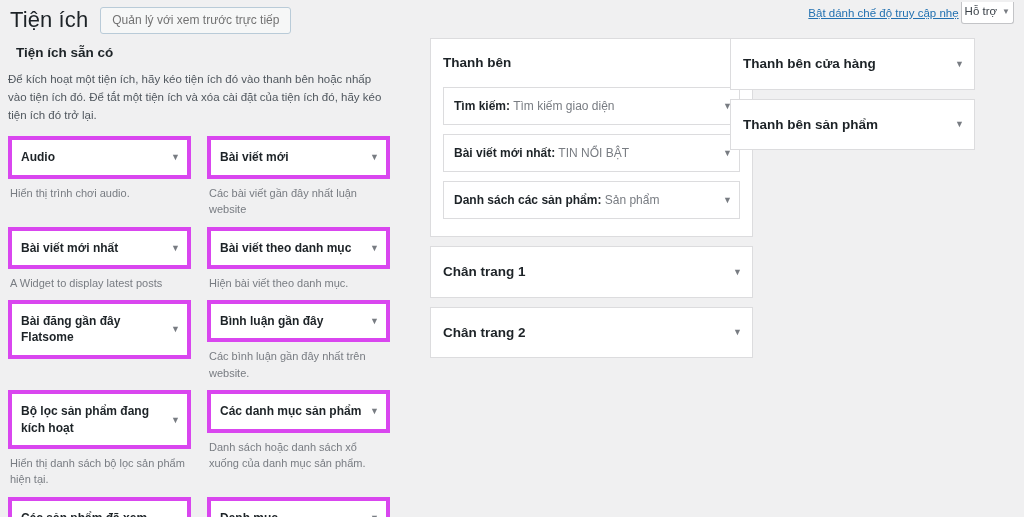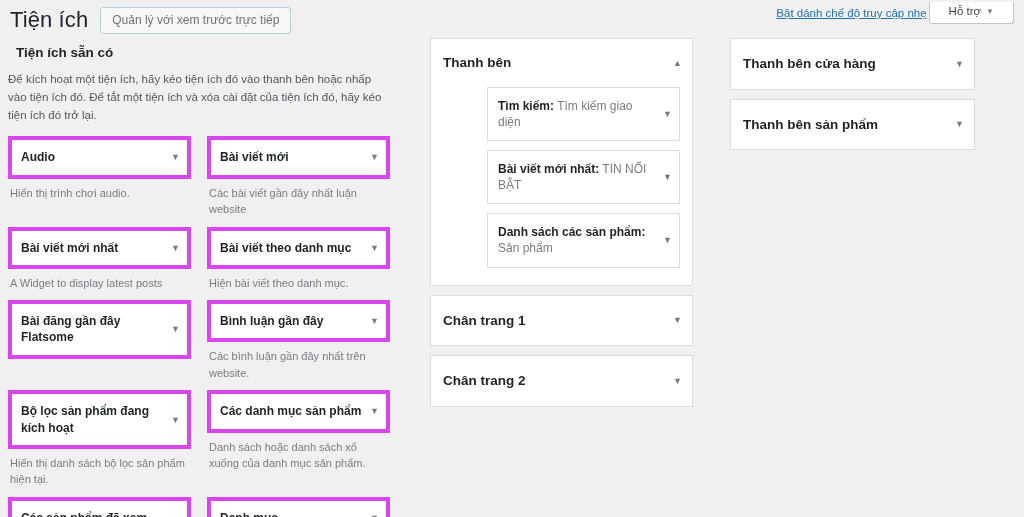--- a/index.html
+++ b/index.html
@@ -24,21 +24,21 @@
   }
   .access-link {
     font-size: 11.5px; color: #2271b1; text-decoration: underline;
     cursor: pointer; white-space: nowrap;
   }
   .help-btn {
     display: inline-flex; align-items: center; gap: 5px;
     background: #fff; border: 1px solid #c3c4c7; border-top: none;
     border-radius: 0 0 3px 3px;
     font-size: 11.5px; color: #3c434a;
-    padding: 4px 19px 5px; cursor: pointer; line-height: 1;
+    padding: 4px 3px 5px; cursor: pointer; line-height: 1;
   }
   .help-btn .caret { font-size: 8px; color: #787c82; }
 
   
   .page-header {
     position: absolute; top: 6px; left: 10px;
     display: flex; align-items: center; gap: 12px;
   }
   .page-title {
     font-size: 22px; font-weight: 400; color: #1d2327;
@@ -95,21 +95,21 @@
     transform: translateY(-50%);
     font-size: 9px; color: #787c82; font-weight: normal;
   }
   .widget-desc {
     font-size: 11px; color: #787c82; line-height: 1.5;
     padding: 6px 2px 0 2px;
   }
 
   
   .col { position: absolute; }
-  .col-mid  { top: 38px; left: 430px;  width: 263px; }
+  .col-mid  { top: 38px; left: 430px;  width: 323px; }
   .col-right{ top: 38px; left: 730px;  width: 245px; }
 
   .panel {
     background: #fff;
     border: 1px solid #dcdcde;
     margin-bottom: 9px;
   }
   .panel-head {
     position: relative;
     padding: 15px 28px 15px 12px;
@@ -128,21 +128,20 @@
   .panel-body { padding: 0 12px 8px 12px; }
   .sb-widget {
     background: #fff;
     border: 1px solid #dcdcde;
     padding: 10px 24px 10px 10px;
     margin-bottom: 9px;
     position: relative;
     cursor: move;
     font-size: 12px;
     line-height: 1.35;
-    margin-left: 44px;
   }
   .sb-widget .wname { font-weight: bold; color: #1d2327; }
   .sb-widget .wtitle { color: #787c82; font-weight: normal; }
   .sb-widget .chev {
     position: absolute; right: 7px; top: 50%;
     transform: translateY(-50%);
     font-size: 9px; color: #787c82;
   }
   .panel.collapsed .panel-head { padding: 16px 28px 16px 12px; }
 </style>

